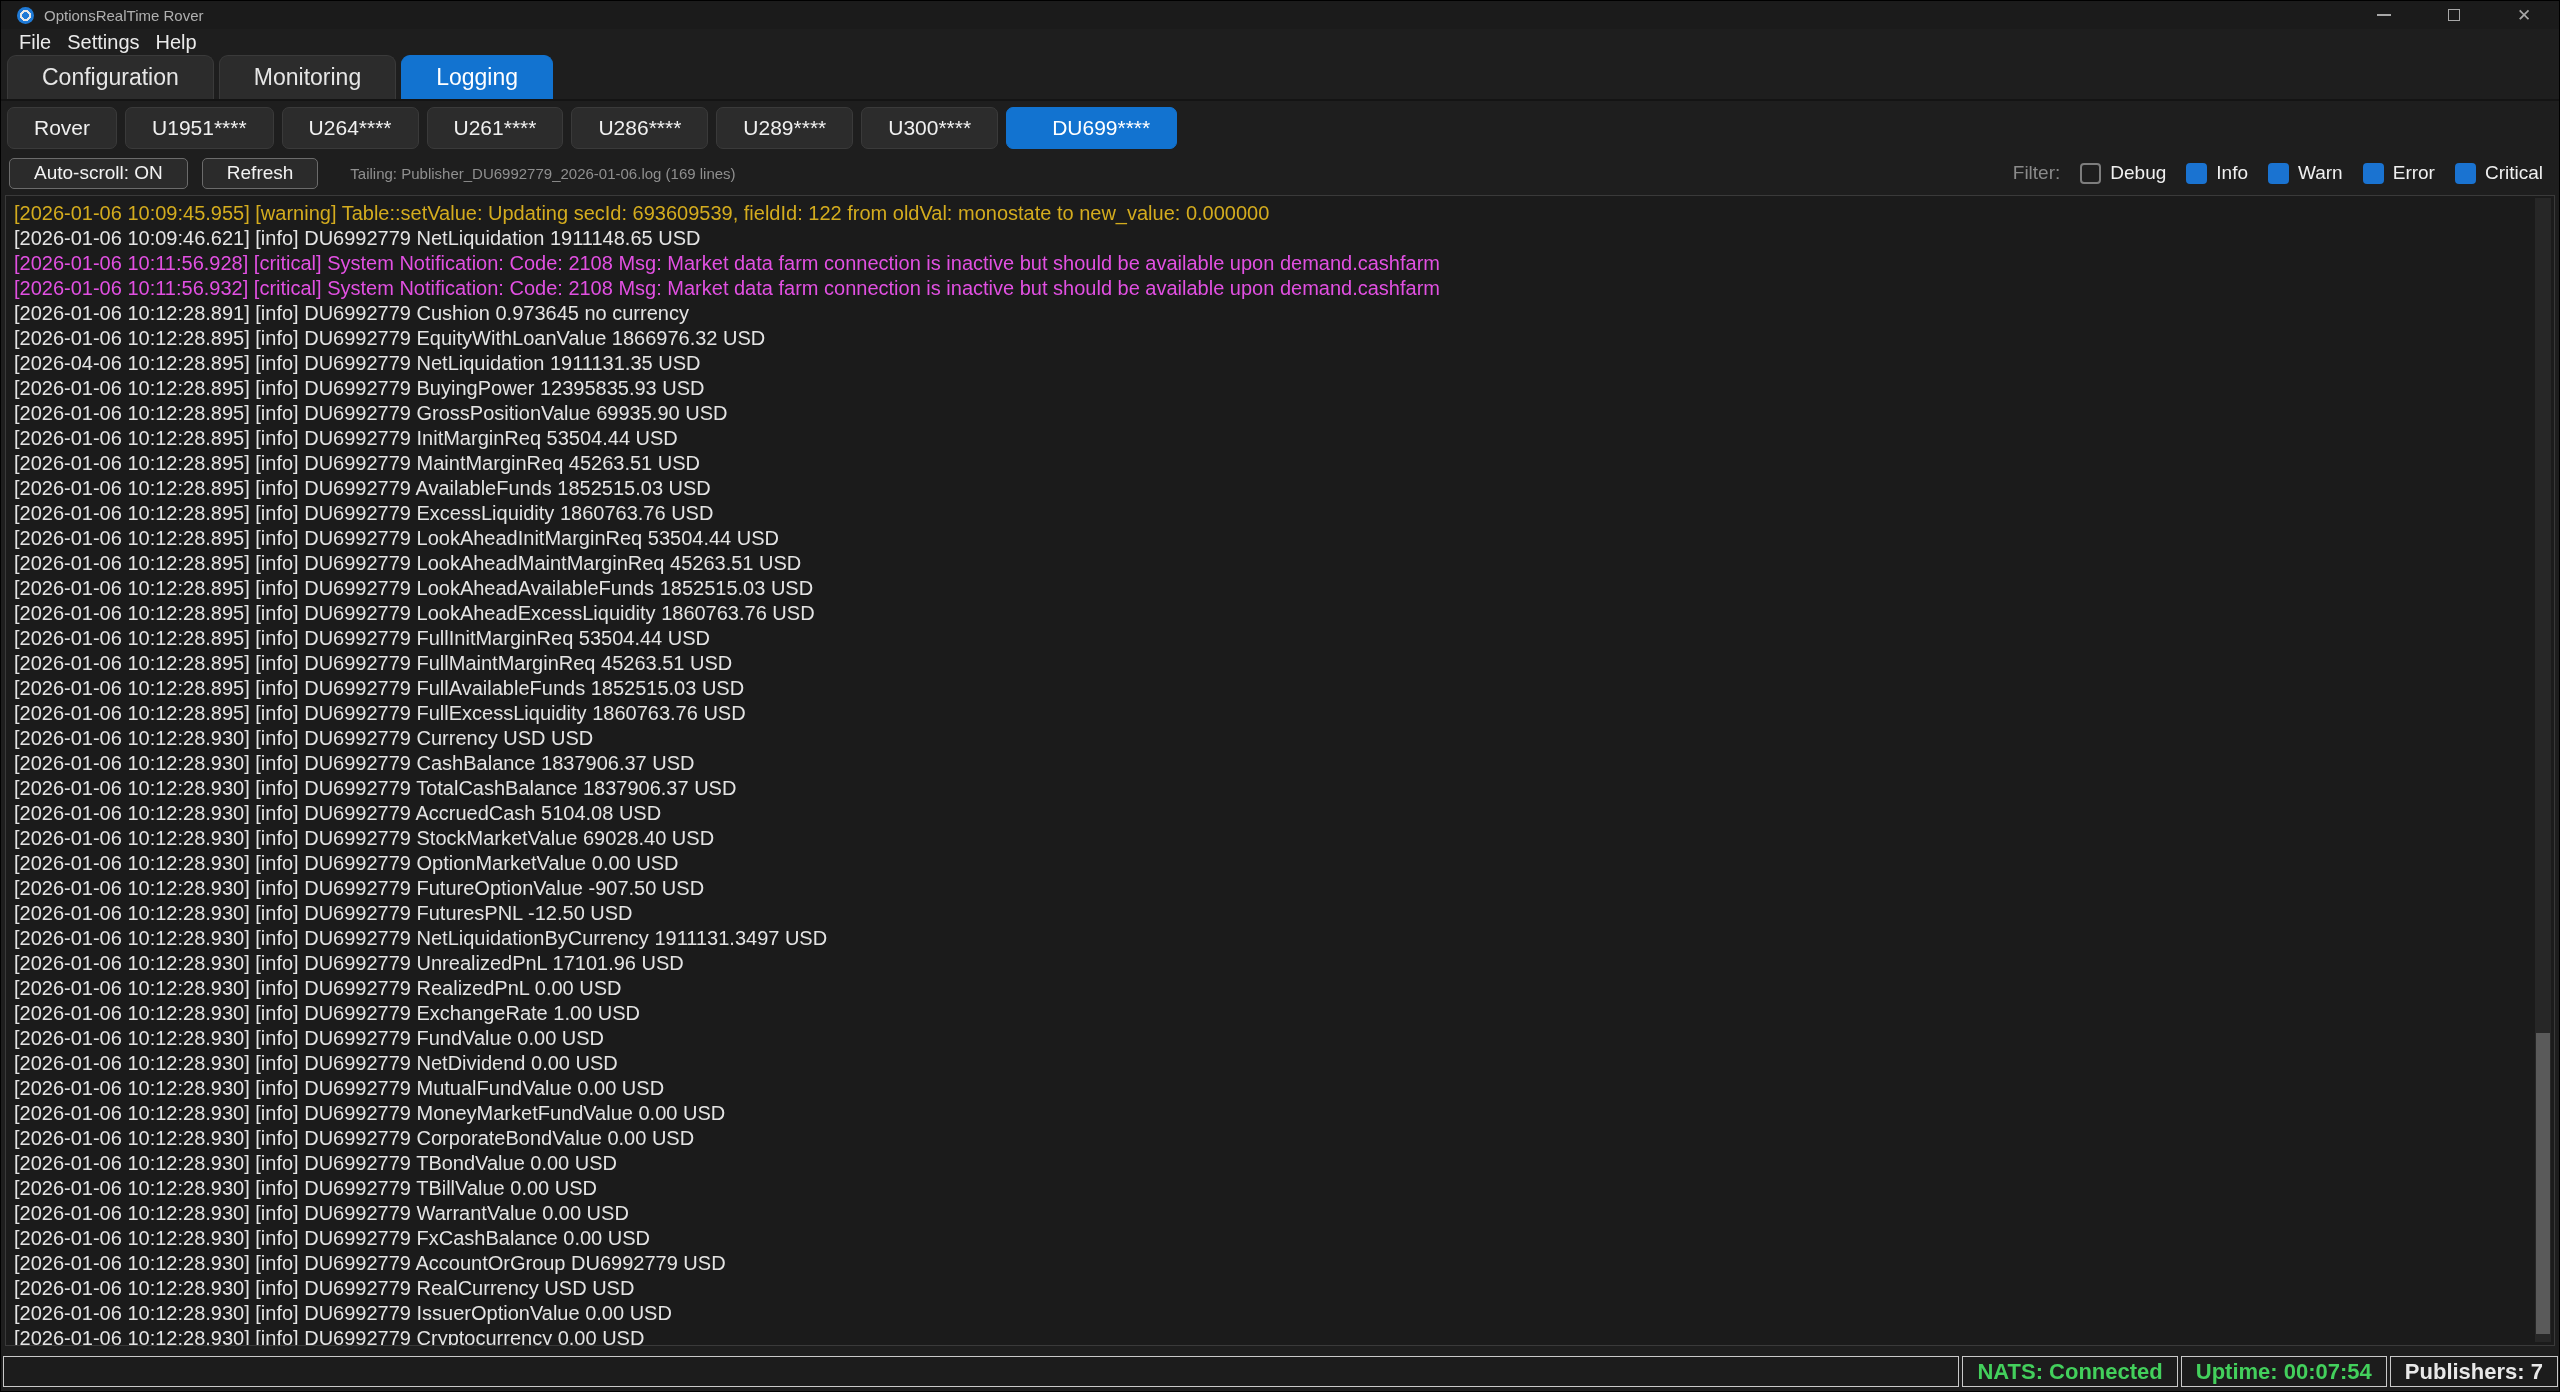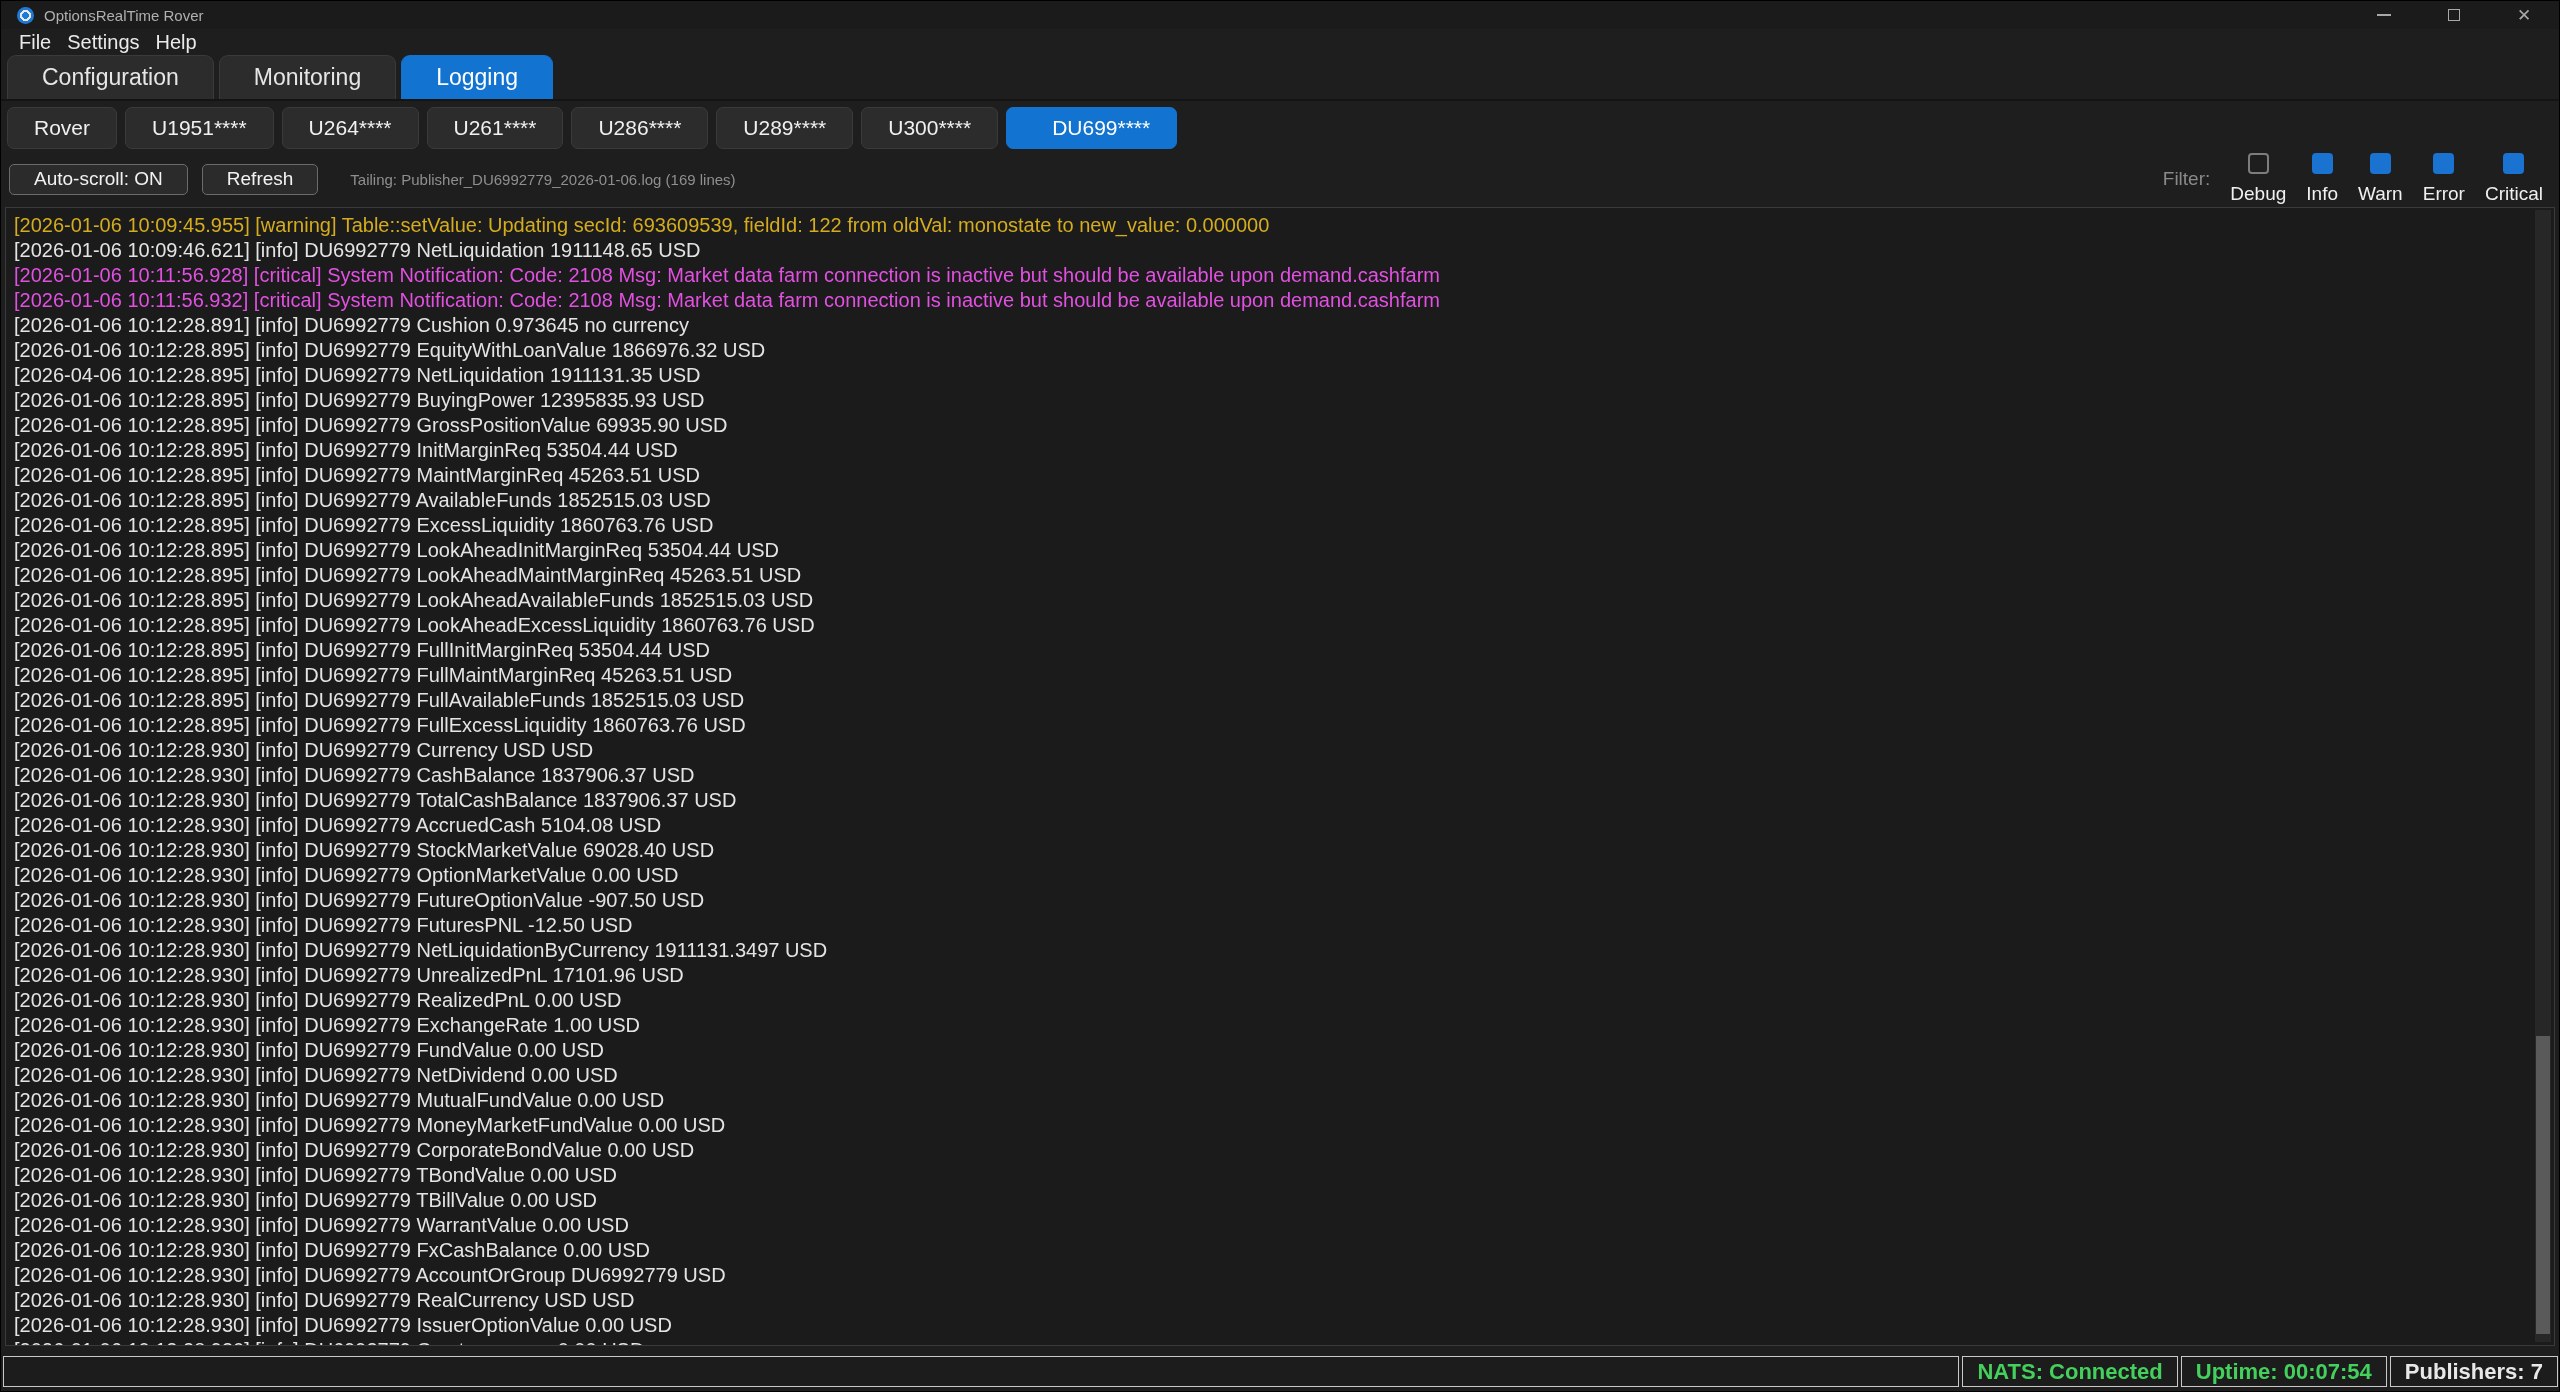--- a/index.html
+++ b/index.html
@@ -35,21 +35,21 @@
     background:#2c2c2c; border:1px solid #3a3a3a; border-radius:7px; }
   .account-tabs .tab.active { background:#1273d0; border-color:#1273d0; color:#ffffff;padding-left:45px; }
 
   
   .toolbar { flex:0 0 40px; display:flex; align-items:center; padding:0 16px 0 8px; gap:14px; }
   .tool-btn { height:31px; padding:0 24px; background:#2b2b2b; border:1px solid #6b6b6b; border-radius:5px;
     color:#f2f2f2; font-size:19px; font-family:inherit; display:flex; align-items:center; }
   .tailing { color:#8f8f8f; font-size:15px; margin-left:18px; }
   .filters { margin-left:auto; display:flex; align-items:center; gap:20px; }
   .filter-label { color:#8a8a8a; font-size:19px; }
-  .filter-item { display:flex; align-items:center; gap:9px;flex-direction:column; }
+  .filter-item { display:flex; align-items:center; gap:9px; }
   .checkbox { width:21px; height:21px; border-radius:4px; }
   .checkbox.checked { background:#1a73d1; }
   .checkbox.unchecked { background:transparent; border:2px solid #7d7d7d; }
   .filter-item span.flabel { color:#f0f0f0; font-size:19px; }
 
   
   .log-panel { flex:1 1 auto; margin:2px 4px 8px 4px; background:#1b1b1b; border:1px solid #3a3a3a; position:relative; overflow:hidden; }
   .log-lines { padding:5px 0 0 8px; }
   .log-line { font-size:20px; line-height:25px; white-space:nowrap; }
   .log-line.info { color:#e4e4e4; }

